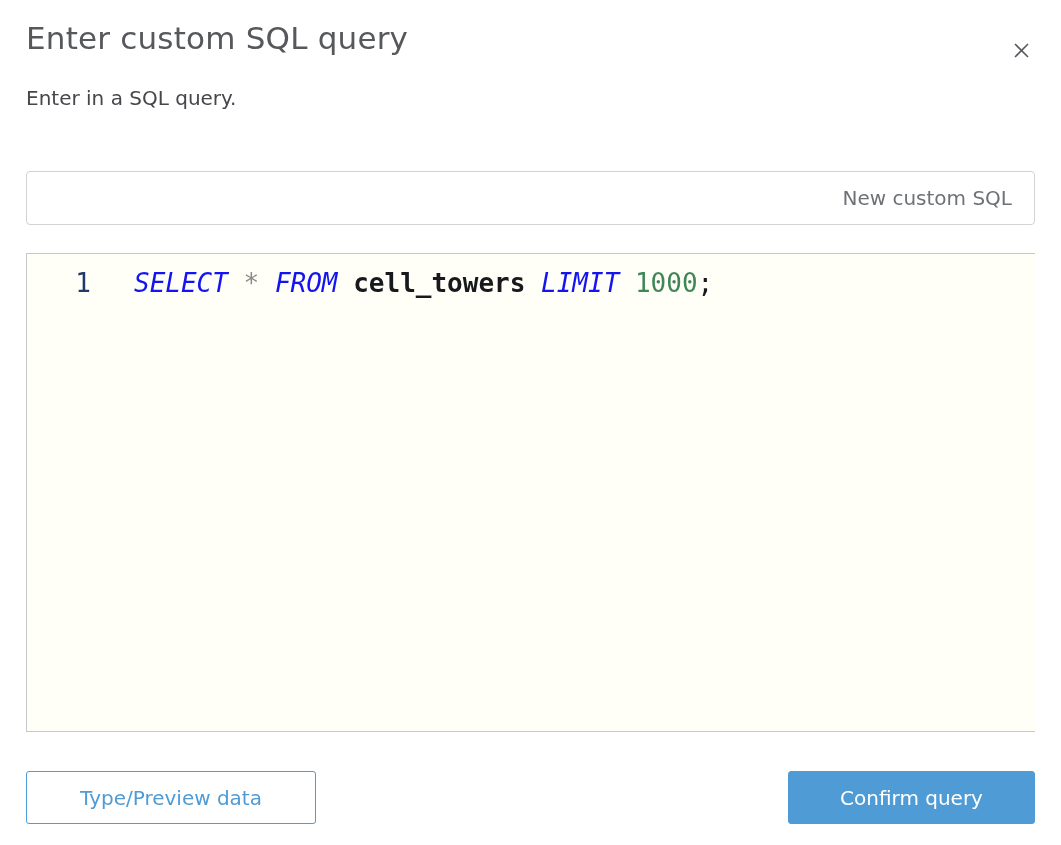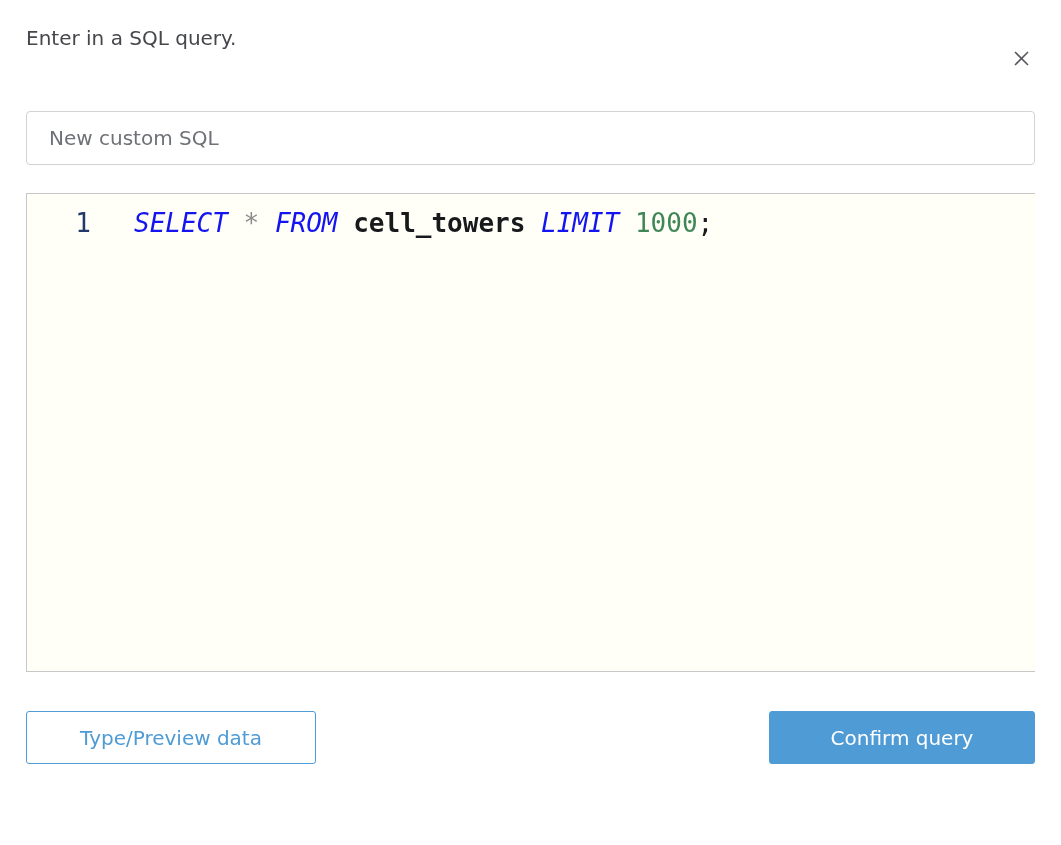--- a/index.html
+++ b/index.html
@@ -52,20 +52,21 @@
     width: 100%;
     height: 54px;
     border: 1px solid #d3d3d3;
     border-radius: 4px;
     background: #ffffff;
     padding: 18px 22px;
     font-family: "DejaVu Sans", "Liberation Sans", sans-serif;
     font-size: 20px;
     color: #6e7176;
     outline: none;
+    text-align: right;
   }
   
   .sql-editor {
     margin-top: 28px;
     width: 1009px;
     height: 479px;
     background: var(--editor-bg, #fffef7);
     border-top: 1px solid var(--editor-border, #c7c7c7);
     border-bottom: 1px solid var(--editor-border, #c7c7c7);
     border-left: 1px solid var(--editor-border, #c7c7c7);
@@ -108,31 +109,32 @@
     font-size: 20px;
     cursor: pointer;
   }
   .btn-outline {
     width: 290px;
     background: #ffffff;
     border: 1px solid var(--accent, #4f9bd5);
     color: var(--accent, #4f9bd5);
   }
   .btn-primary {
-    width: 266px;
+    width: 247px;
     background: var(--accent, #4f9bd5);
     border: 1px solid var(--accent, #4f9bd5);
     color: #ffffff;
   }
 </style>
 </head>
 <body>
 
 <div class="dialog">
 
+  <h1 class="dialog-title">Enter custom SQL query</h1>
 
   <button class="close-btn">
     <span style="display:flex;">
       <svg width="19" height="19" viewBox="0 0 19 19">
         <line x1="3" y1="3" x2="16" y2="16" stroke="#56595e" stroke-width="1.6"></line>
         <line x1="16" y1="3" x2="3" y2="16" stroke="#56595e" stroke-width="1.6"></line>
       </svg>
     </span>
   </button>
 

